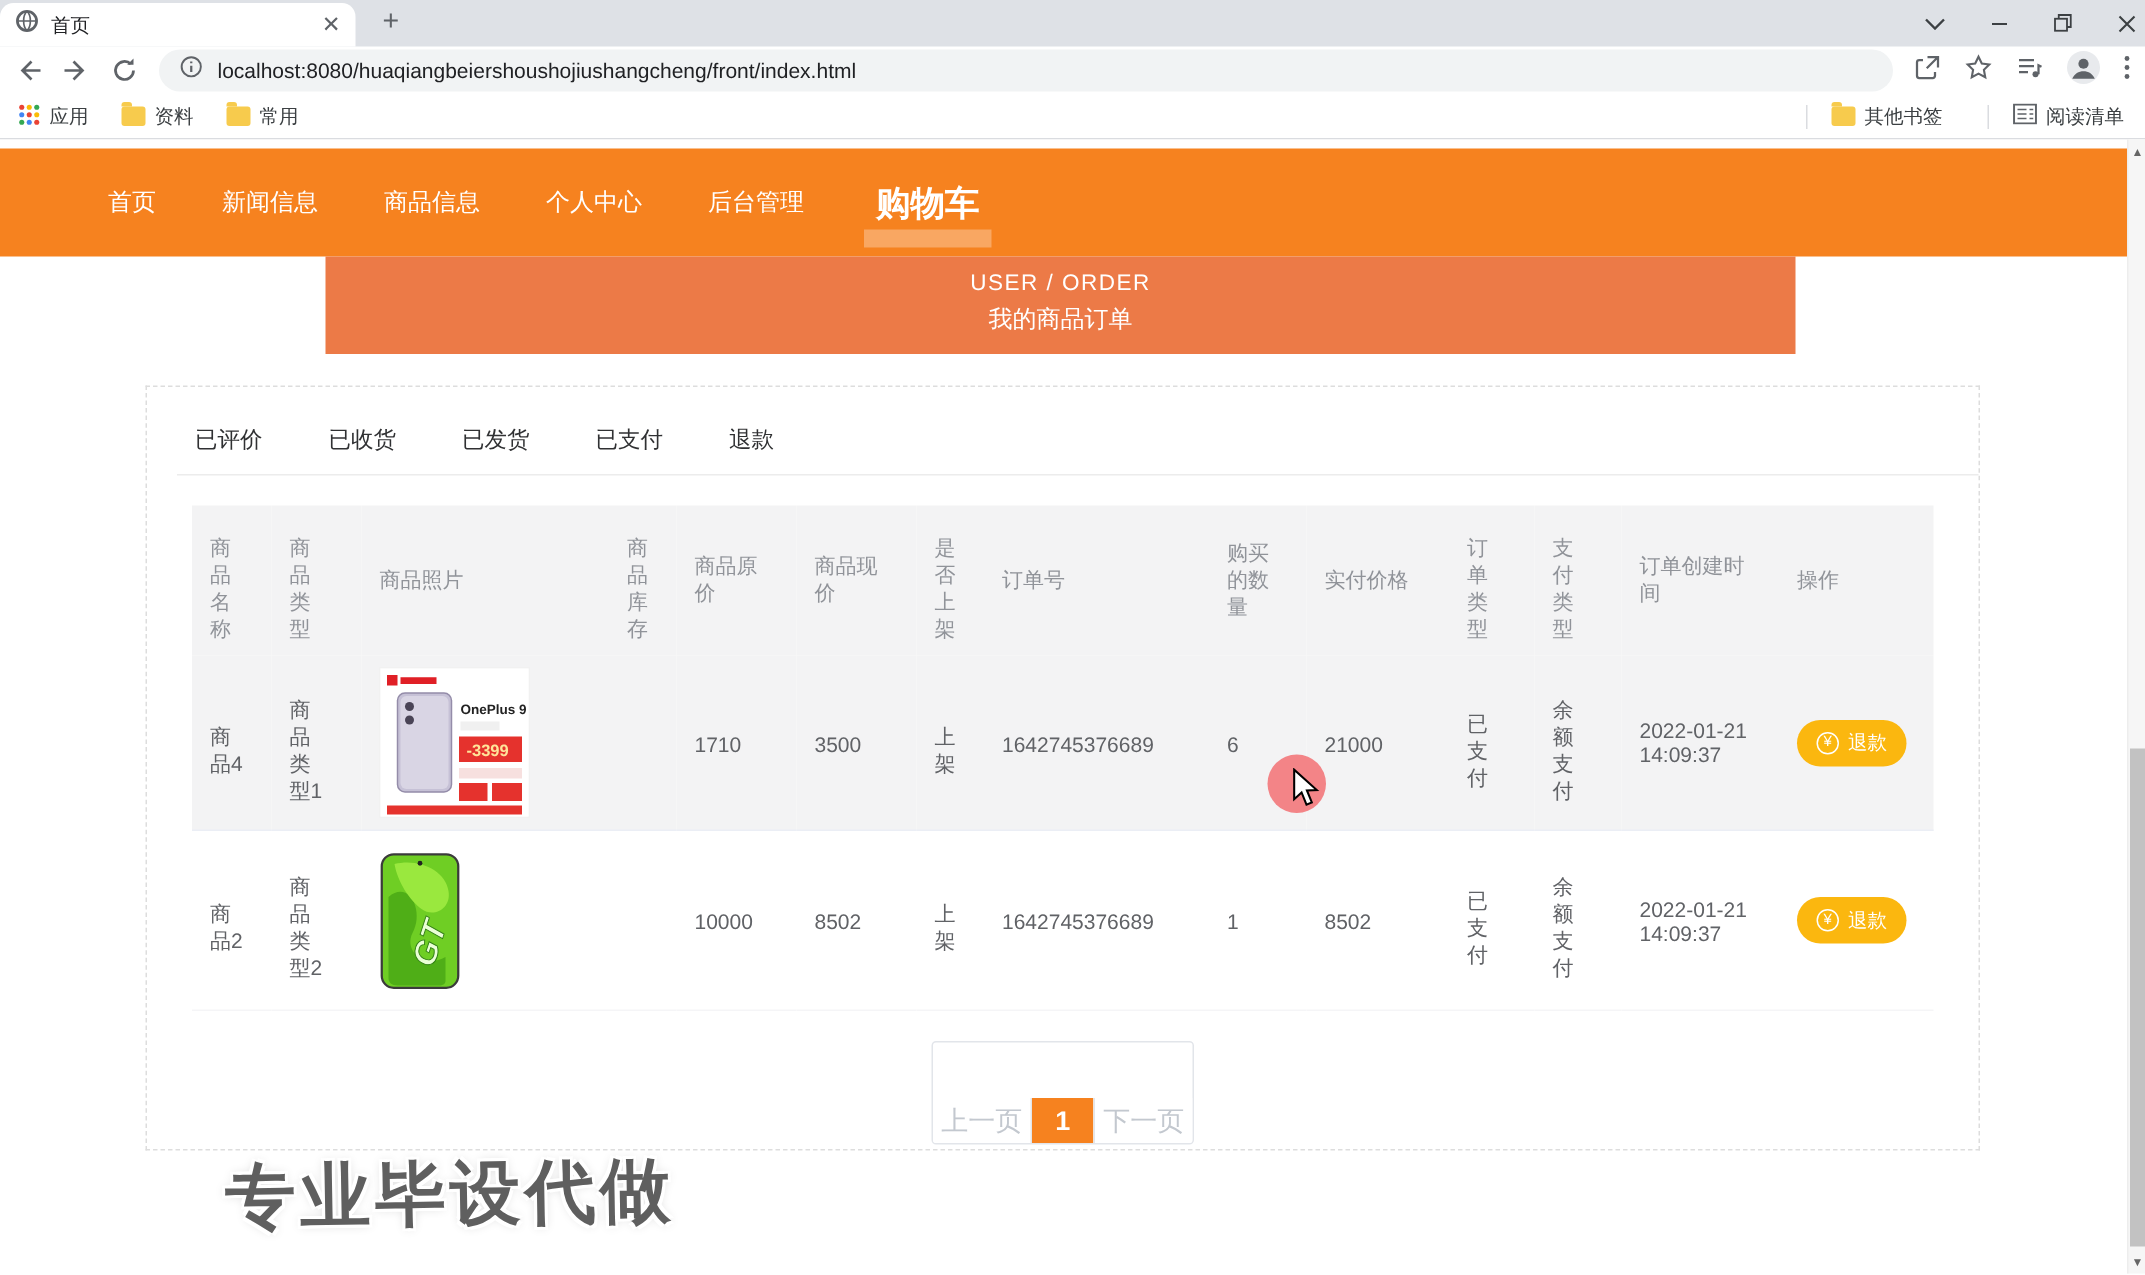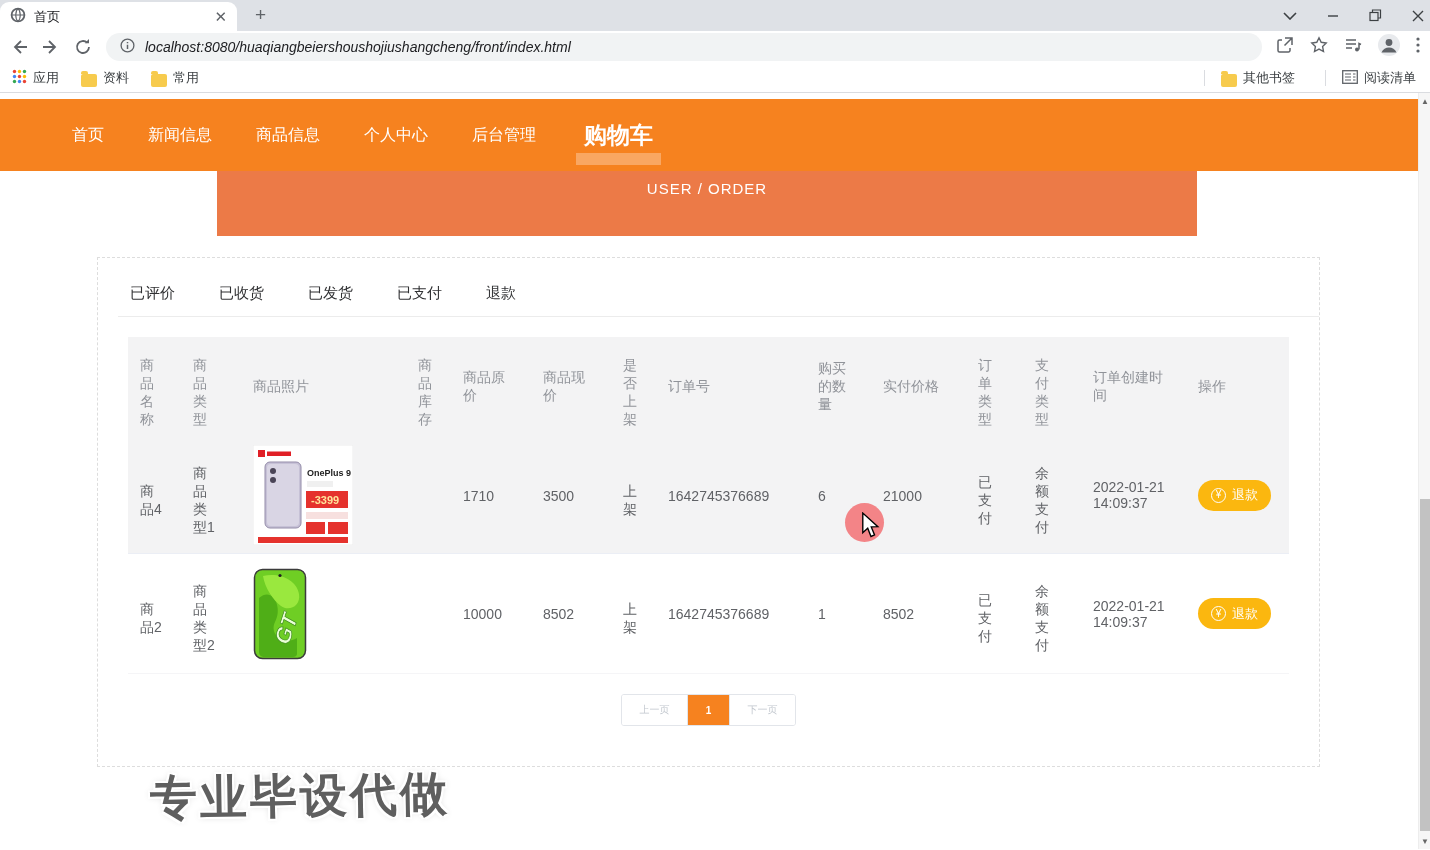--- a/index.html
+++ b/index.html
@@ -12,27 +12,27 @@
     display:flex; align-items:center; padding:0 10px; gap:8px; }
   .tab-title { font-size:13px; color:#202124; flex:1; white-space:nowrap; overflow:hidden; }
   .tab-close { color:#5f6368; font-size:15px; line-height:1; cursor:default; }
   .newtab { color:#5f6368; font-size:19px; margin:0 0 5px 18px; }
   .winctrls { position:absolute; right:6px; top:0; height:31px; display:flex; align-items:center; gap:30px; color:#3c4043; }
   .winctrls svg { display:block; }
 
   .addressbar { height:32px; background:#fff; display:flex; align-items:center; padding:0 10px; gap:14px; }
   .navic svg { display:block; }
   .omnibox { flex:1; height:28px; background:#f1f3f4; border-radius:14px; display:flex;
-    align-items:center; padding:0 14px; gap:10px;font-style:italic; }
+    align-items:center; padding:0 14px; gap:10px; }
   .url { font-size:14px; color:#202124; white-space:nowrap; }
   .abar-right { display:flex; align-items:center; gap:16px; }
 
   .bookmarksbar { height:30px; background:#fff; display:flex; align-items:center;
     padding:0 12px; gap:8px; font-size:13px; color:#3c4043; border-bottom:1px solid #dadce0; }
-  .bm { display:flex; align-items:flex-end; gap:6px; margin-right:14px; }
+  .bm { display:flex; align-items:center; gap:6px; margin-right:14px; }
   .bm-sep { width:1px; height:16px; background:#dadce0; margin:0 8px; }
   .folder { width:16px; height:13px; background:#f7cb4d; border-radius:2px; position:relative; }
   .folder::before { content:""; position:absolute; top:-3px; left:0; width:7px; height:3px;
     background:#f7cb4d; border-radius:2px 2px 0 0; }
   .bm-spacer { flex:1; }
 
   
   .page { position:relative; height:756px; background:#fff; }
 
   .site-header { position:absolute; top:6px; left:0; width:1418px; height:72px;
@@ -80,21 +80,21 @@
 
   .refund-btn { display:inline-flex; align-items:center; gap:6px; background:#fbb70f; border:none;
     border-radius:16px; height:31px; padding:0 13px; color:#fff; font-size:13px; cursor:pointer; white-space:nowrap; }
   .yen-ic { width:15px; height:15px; border:1px solid #fff; border-radius:50%;
     display:inline-flex; align-items:center; justify-content:center; font-size:10px; line-height:1; }
 
   
   .pager { display:flex; justify-content:center; margin-top:20px; }
   .pager-group { display:flex; border:1px solid #e2e5ea; border-radius:3px; overflow:hidden; }
   .pg-btn { min-width:66px; height:30px; display:flex; align-items:center; justify-content:center;
-    font-size:10px; background:#fff; color:#c3c8cf; border:none; cursor:default; }
+    font-size:18px; background:#fff; color:#c3c8cf; border:none; cursor:default;margin-top:37px; }
   .pg-btn.prev { border-right:1px solid #e2e5ea; }
   .pg-btn.next { border-left:1px solid #e2e5ea;font-family:Liberation Serif, serif; }
   .pg-btn.cur { min-width:41px; background:#f6821f; color:#fff; font-weight:bold; }
 
   
   .watermark { position:absolute; left:150px; top:672px; font-size:47px; font-weight:900;
     color:#5f5f5f; letter-spacing:3px; transform:rotate(-1deg); white-space:nowrap;
     text-shadow:-2px -2px 0 #fff, 2px -2px 0 #fff, -2px 2px 0 #fff, 2px 2px 0 #fff,
       0 0 7px rgba(0,0,0,0.18); }
 
@@ -247,20 +247,21 @@
       <a class="nav-item">新闻信息</a>
       <a class="nav-item">商品信息</a>
       <a class="nav-item">个人中心</a>
       <a class="nav-item">后台管理</a>
       <a class="nav-item cart">购物车</a>
     </nav>
   </div>
 
   <div class="banner">
     <div class="banner-en">USER / ORDER</div>
+    <div class="banner-cn">我的商品订单</div>
   </div>
 
   <div class="content">
 
     <div class="tabs">
       <div class="ftab">已评价</div>
       <div class="ftab">已收货</div>
       <div class="ftab">已发货</div>
       <div class="ftab">已支付</div>
       <div class="ftab">退款</div>

